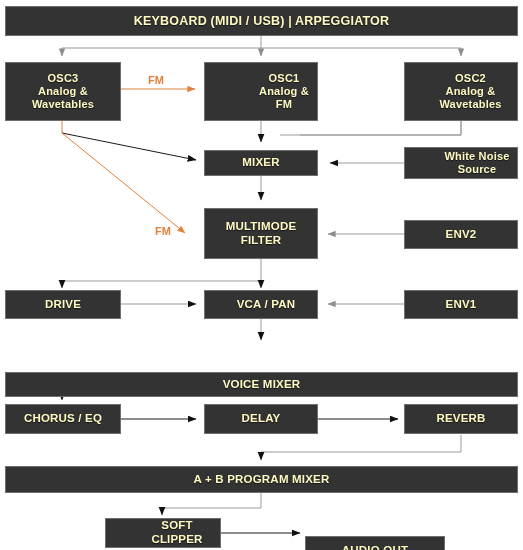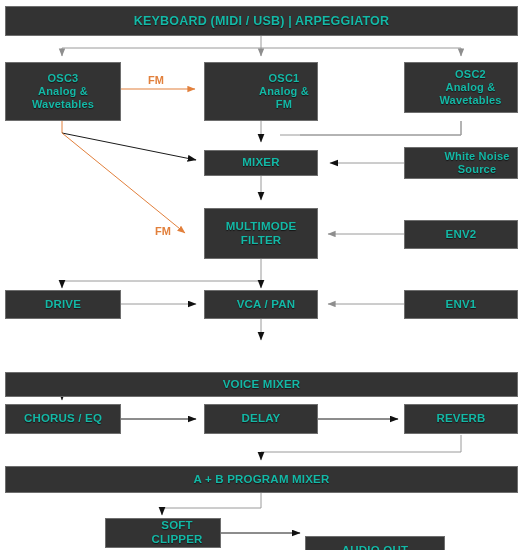--- a/index.html
+++ b/index.html
@@ -9,21 +9,21 @@
     position:relative;
     width:523px;height:550px;
     background:#ffffff;
     overflow:hidden;
   }
   .node{
     position:absolute;
     box-sizing:border-box;
     background:#333333;
     border:1px solid #6e6e6e;
-    color:#14b8a6;
+    color:#fef9c3;
     display:flex;
     align-items:center;
     justify-content:center;
     text-align:center;
     font-weight:bold;
     letter-spacing:.2px;
     line-height:1.18;
     text-shadow:0 1px 1px rgba(0,0,0,.6);
     z-index:3;
   }
@@ -154,21 +154,21 @@
   </div>
 
   <div class="node fs11" style="left:204px;top:62px;width:114px;height:59px;padding-left:46px;">
     <span class="lines">
       <span class="ln">OSC1</span>
       <span class="ln">Analog &amp;</span>
       <span class="ln">FM</span>
     </span>
   </div>
 
-  <div class="node fs11" style="left:404px;top:62px;width:114px;height:51px;padding-left:19px;">
+  <div class="node fs11" style="left:404px;top:62px;width:114px;height:59px;padding-left:19px;">
     <span class="lines">
       <span class="ln">OSC2</span>
       <span class="ln">Analog &amp;</span>
       <span class="ln">Wavetables</span>
     </span>
   </div>
 
   <div class="node fs12" style="left:204px;top:150px;width:114px;height:26px;">
     <span>MIXER</span>
   </div>

